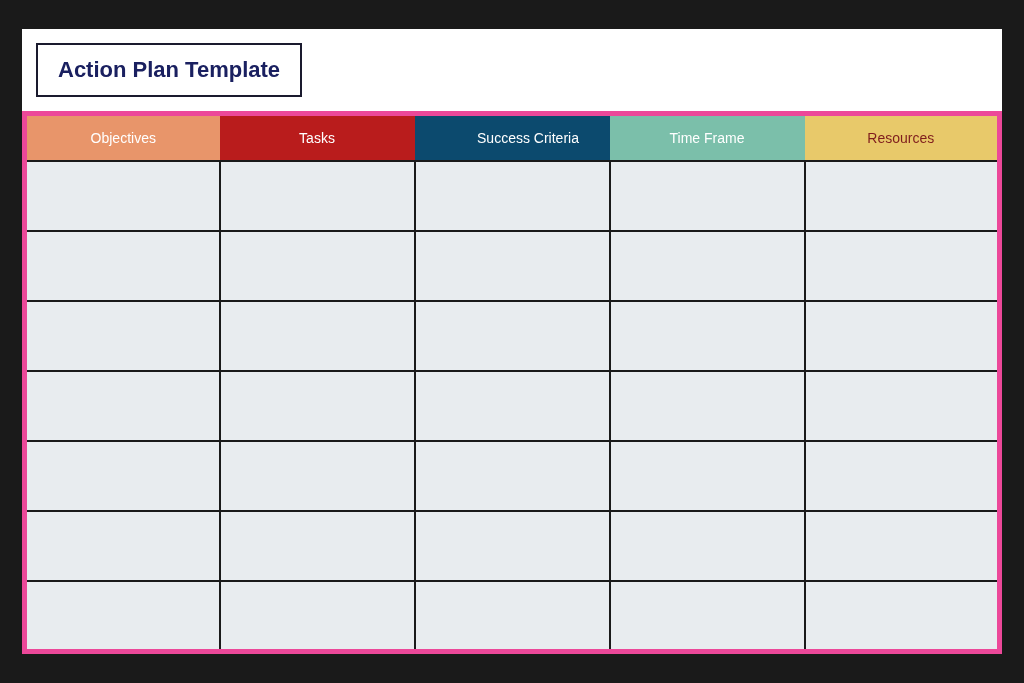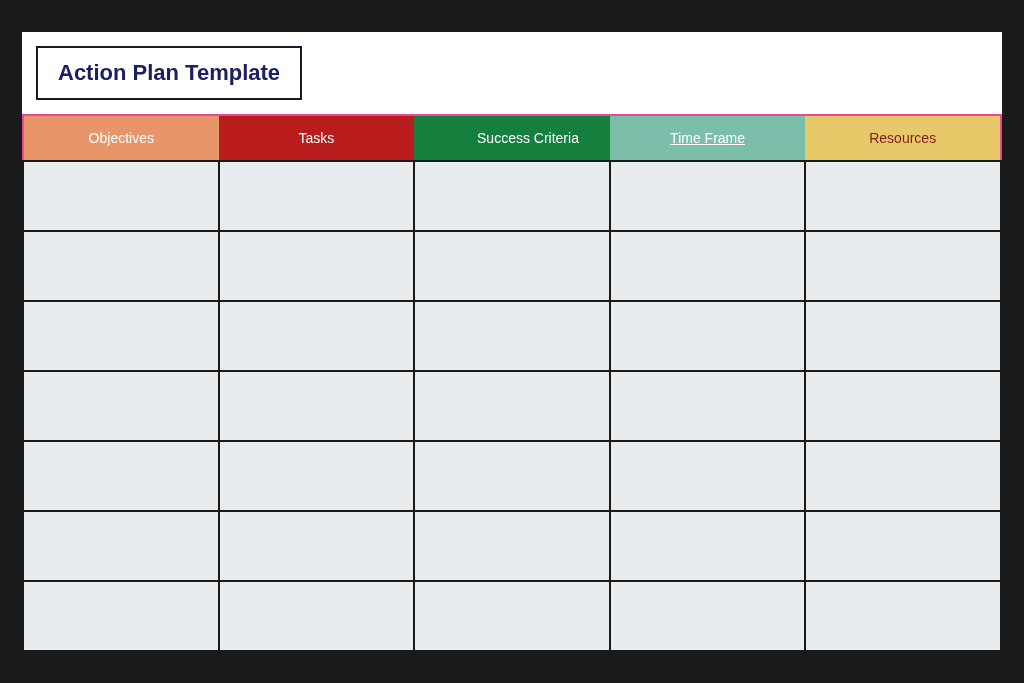--- a/index.html
+++ b/index.html
@@ -37,21 +37,21 @@
     .title-text {
       font-size: 22px;
       font-weight: 700;
       color: #1a2060;
       font-family: Arial, sans-serif;
     }
 
     .table-container {
       width: 100%;
       border-collapse: collapse;
-      border: 2px solid #ec4899;
+      border: 5px solid #ec4899;
     }
 
     .table-container th {
       padding: 14px 8px;
       text-align: center;
       font-size: 14px;
       font-weight: 500;
       color: #ffffff;
     }
 
@@ -68,41 +68,40 @@
     .col-tasks {
       width: 20%;
     }
 
     .col-success {
       width: 20%;
     }
 
     .col-timeframe {
       width: 20%;
-      text-decoration: underline;
     }
 
     .col-resources {
       width: 20%;
     }
   </style>
 </head>
 <body>
 
 <div class="page-wrapper">
   <div class="title-area">
     <span class="title-text">Action Plan Template</span>
   </div>
 
   <table class="table-container">
     <thead>
       <tr>
         <th class="col-objectives" style="background-color:#e8956a; color:#fff;">Objectives</th>
         <th class="col-tasks" style="background-color:#b91c1c; color:#fff;">Tasks</th>
-        <th class="col-success" style="background-color:#15803d; color:#fff;padding-left:40px;">Success Criteria</th>
+        <th class="col-success" style="background-color:#0c4a6e; color:#fff;padding-left:40px;">Success Criteria</th>
         <th class="col-timeframe" style="background-color:#7bbfaa; color:#fff;">Time Frame</th>
         <th class="col-resources" style="background-color:#e8c96a; color:#7f1d1d;">Resources</th>
       </tr>
     </thead>
     <tbody id="table-body">
     <tr>
           <td></td>
           <td></td>
           <td></td>
           <td></td>

